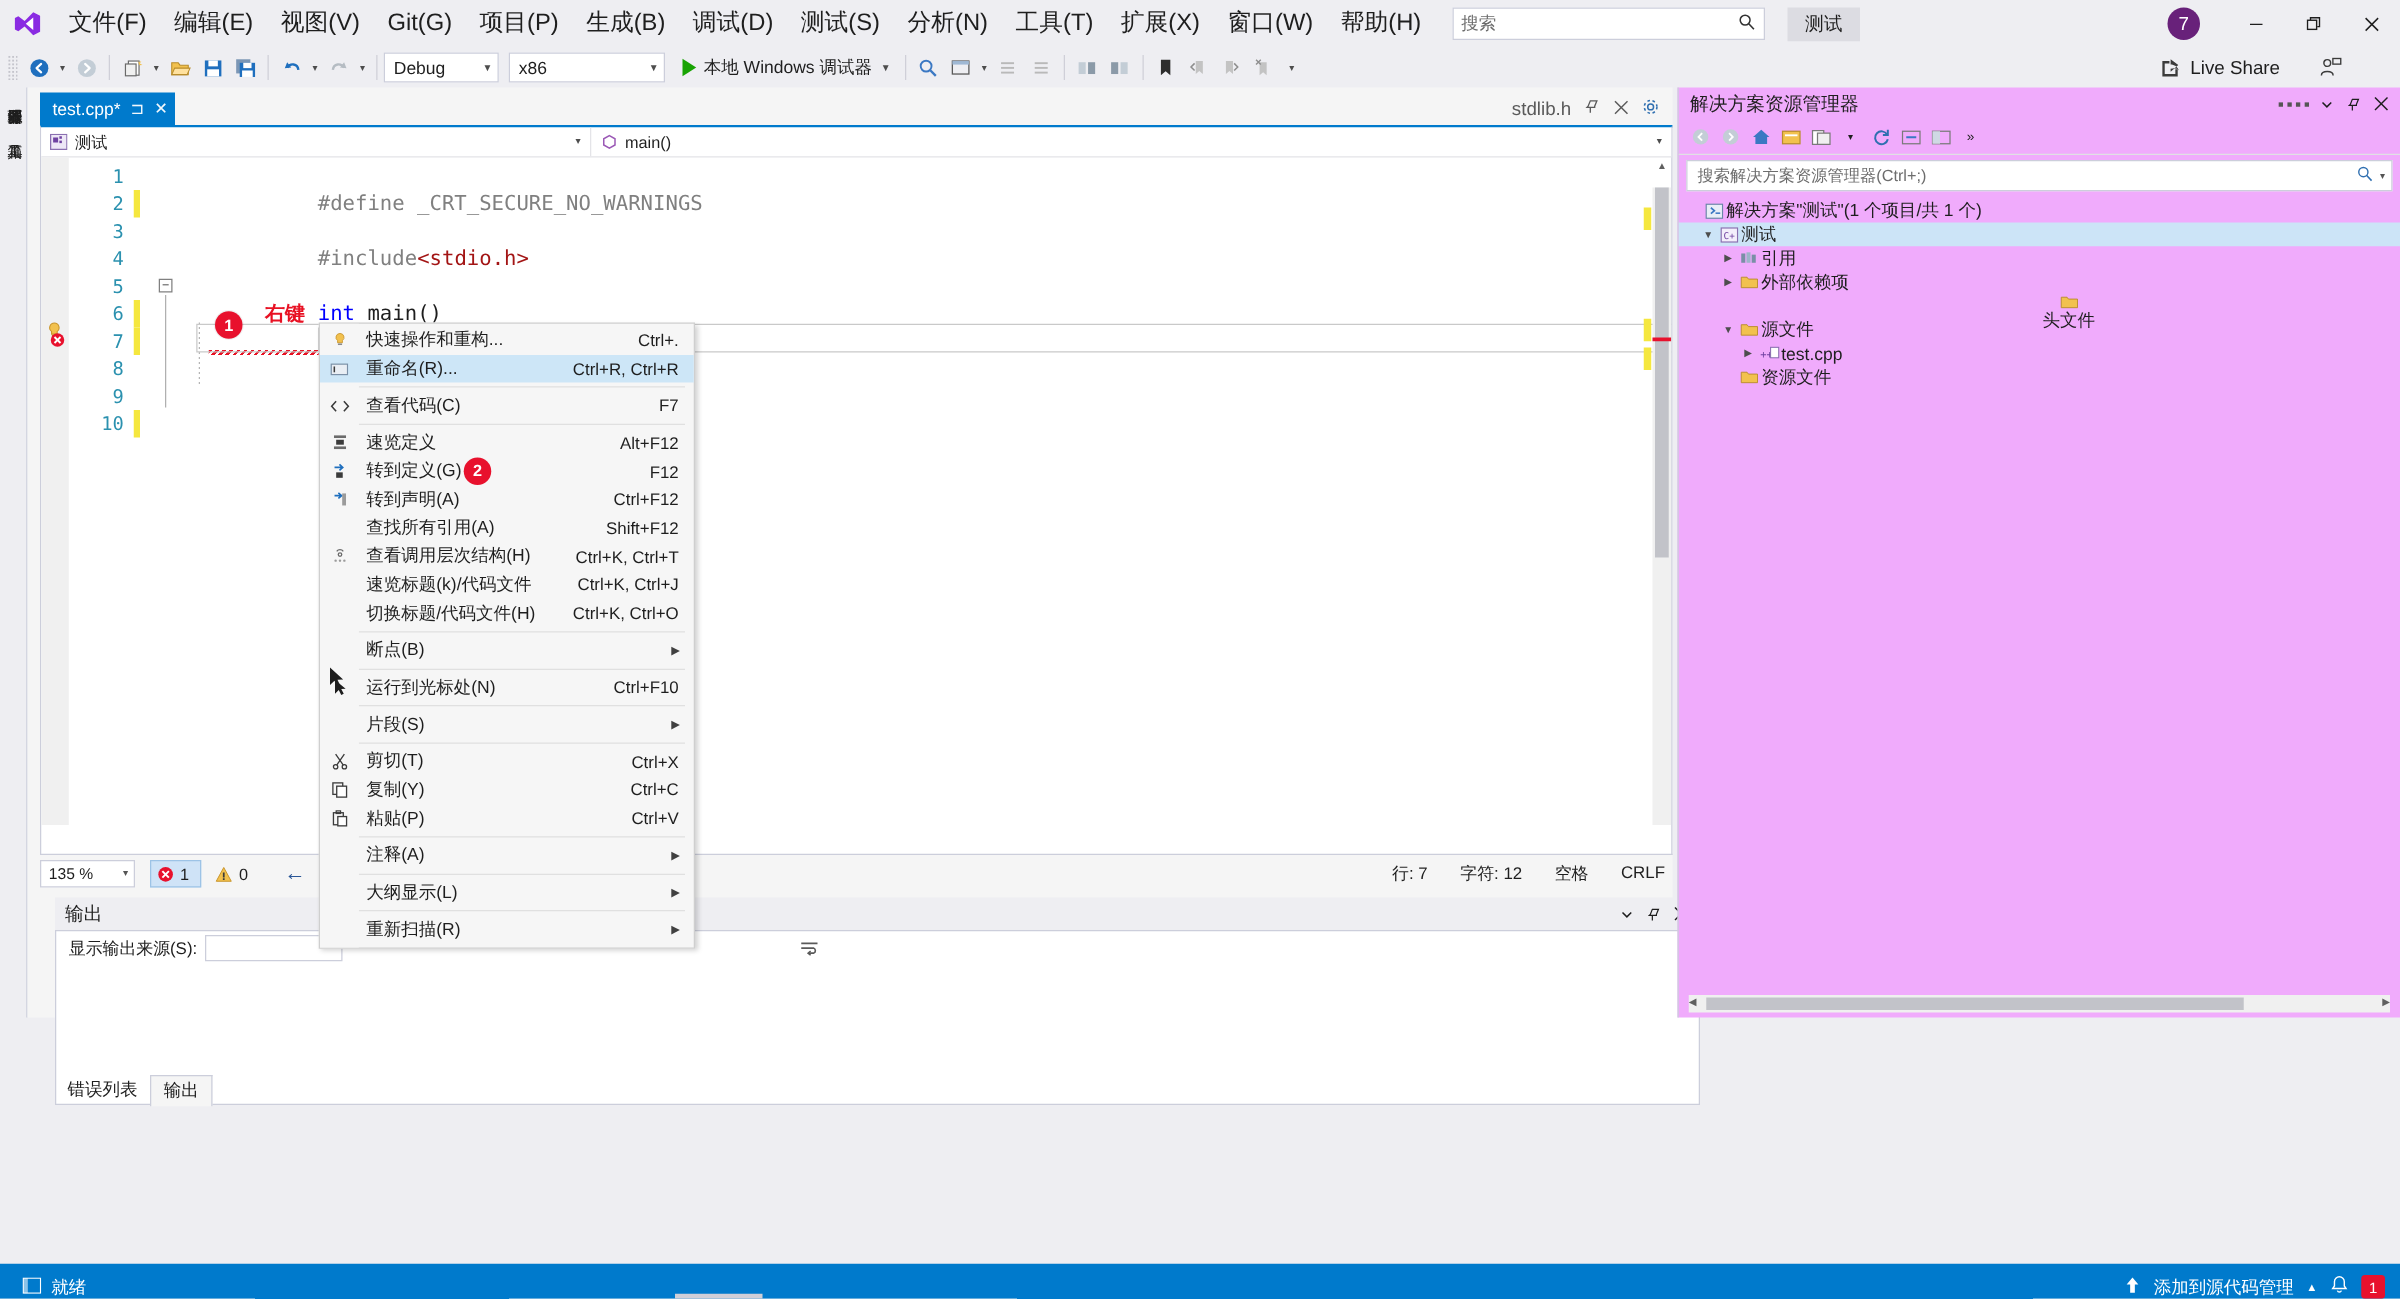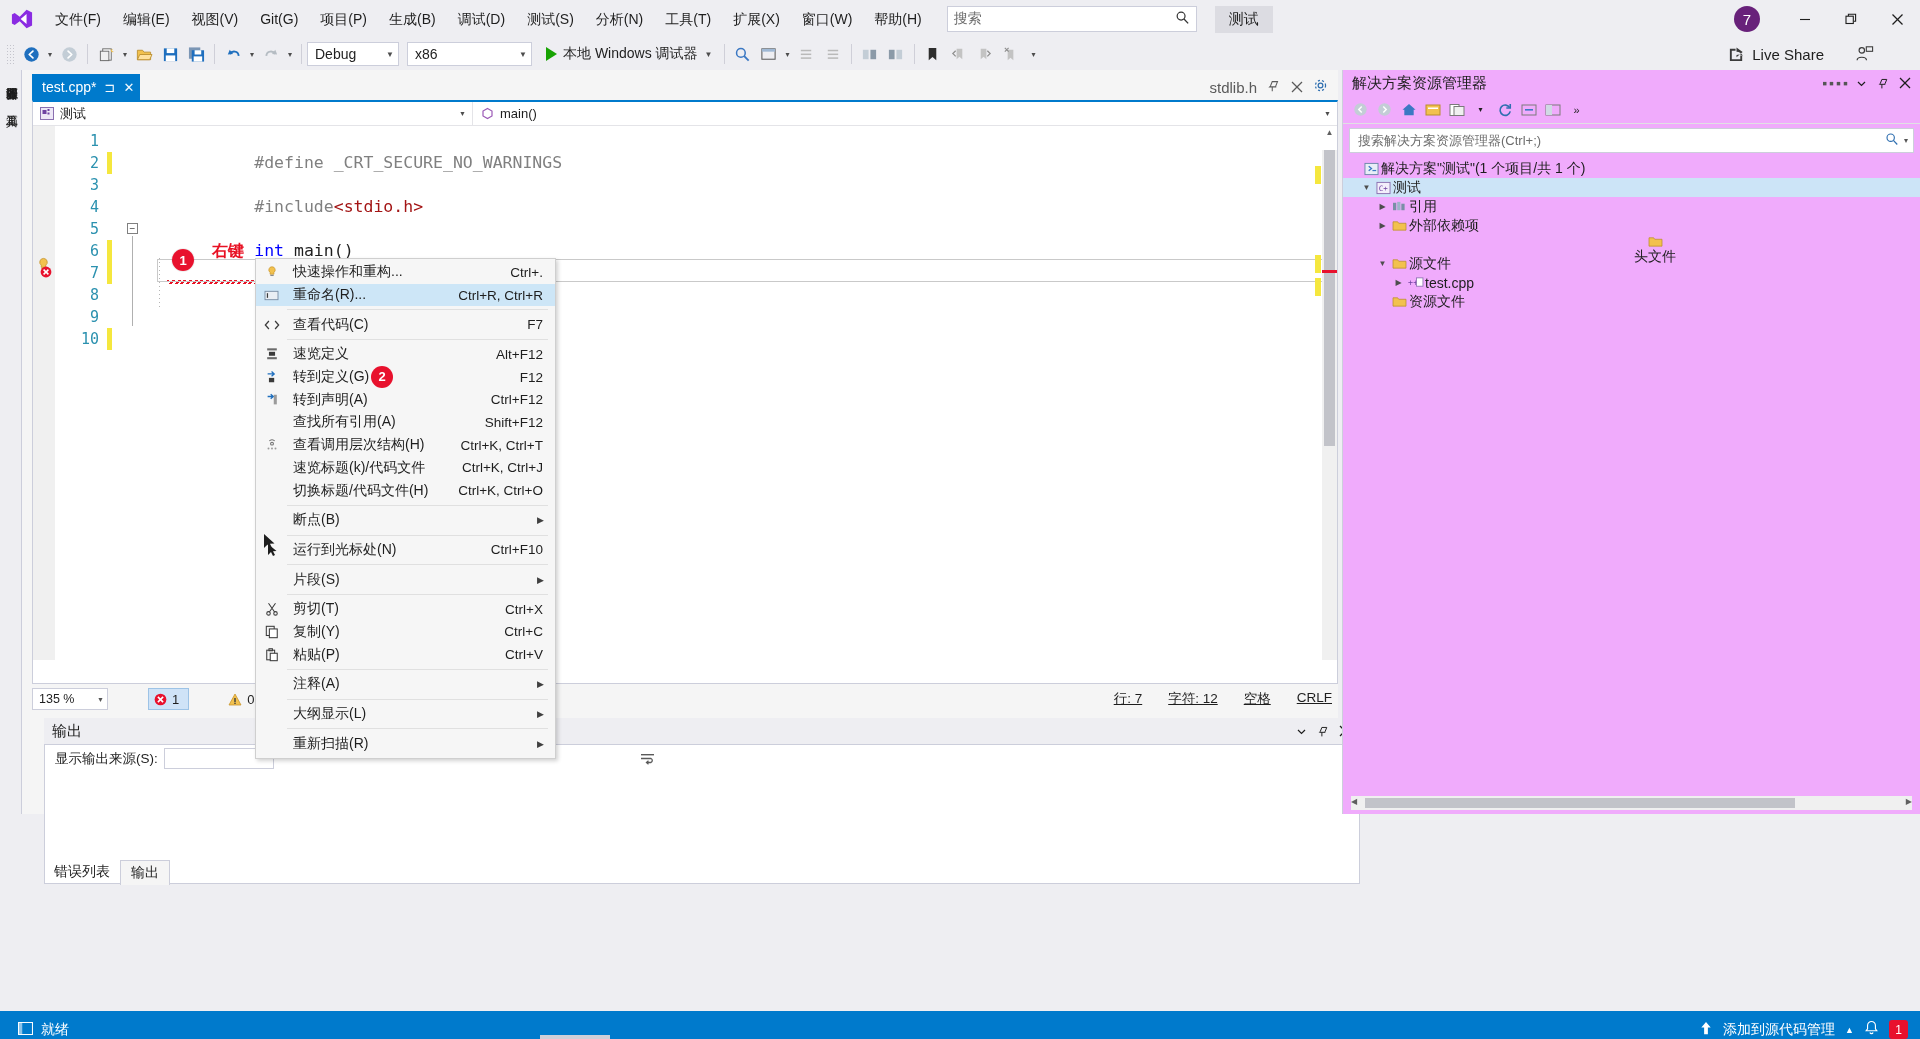--- a/index.html
+++ b/index.html
@@ -13,21 +13,21 @@
 
   
   .titlebar {
     position: absolute; left: 0; top: 0; width: 1920px; height: 38px;
     background: #eeeef2; display: flex; align-items: center;
   }
   .vs-logo { width: 44px; display: flex; justify-content: center; align-items: center; }
   .vs-logo svg { display: block; }
   .menu-items { display: flex; align-items: center; height: 38px; }
   .menu-item {
-    padding: 6px 11px; font-size: 14px; color: #1e1e1e; cursor: default;
+    padding: 6px 11px; font-size: 19px; color: #1e1e1e; cursor: default;
     white-space: nowrap; line-height: 20px;
   }
   .searchbox {
     margin-left: 14px; width: 250px; height: 26px; background: #ffffff;
     border: 1px solid #cccedb; display: flex; align-items: center;
     padding: 0 6px; position: relative;
   }
   .searchbox .ph { color: #6d6d6d; font-size: 14px; flex: 1; }
   .searchbox .mag { color: #4d4d4d; }
   .title-test {
@@ -140,35 +140,35 @@
   }
   .vscroll {
     position: absolute; right: 0; top: 24px; width: 15px; height: 510px; background: #f0f0f0;
   }
   .vscroll .thumb { position: absolute; left: 2px; width: 11px; background: #c2c3c9; }
   .vs-arrow { position: absolute; left: 0; width: 15px; height: 15px; text-align: center; font-size: 8px; color: #606060; }
 
   
   .ed-status {
     position: absolute; left: 10px; top: 616px; width: 1306px; height: 26px;
-    display: flex; align-items: center; font-size: 13px; color: #1e1e1e; gap: 28px;
+    display: flex; align-items: center; font-size: 13px; color: #1e1e1e;
   }
   .zoom-combo {
     width: 76px; height: 22px; border: 1px solid #cccedb; background: #fff;
     display: flex; align-items: center; padding: 0 3px 0 6px; font-size: 12.5px;
   }
   .zoom-combo .cv { flex: 1; }
   .zoom-combo .cc { font-size: 7px; color: #555; }
   .err-pill {
     margin-left: 12px; height: 22px; background: #cfe3f7; border: 1px solid #9dc3e6;
     display: flex; align-items: center; padding: 0 9px 0 5px; gap: 5px; font-size: 13px;
   }
   .warn-pill { margin-left: 6px; height: 22px; display: flex; align-items: center; padding: 0 9px 0 5px; gap: 5px; }
   .back-arrow { margin-left: 20px; color: #2b5797; font-size: 17px; }
-  .ed-right { position: absolute; right: 6px; display: flex; gap: 26px; font-size: 13.5px; text-decoration: underline; }
+  .ed-right { position: absolute; right: 6px; display: flex; gap: 26px; font-size: 13.5px; }
 
   
   .outpane {
     position: absolute; left: 22px; top: 648px; width: 1316px; height: 166px;
     background: #eeeef2;
   }
   .outpane-hdr { height: 26px; display: flex; align-items: center; padding: 0 4px 0 8px; font-size: 15px; }
   .outpane-hdr .spacer { flex: 1; }
   .out-toolbar {
     height: 28px; background: #fff; border: 1px solid #cccedb; border-bottom: none;

